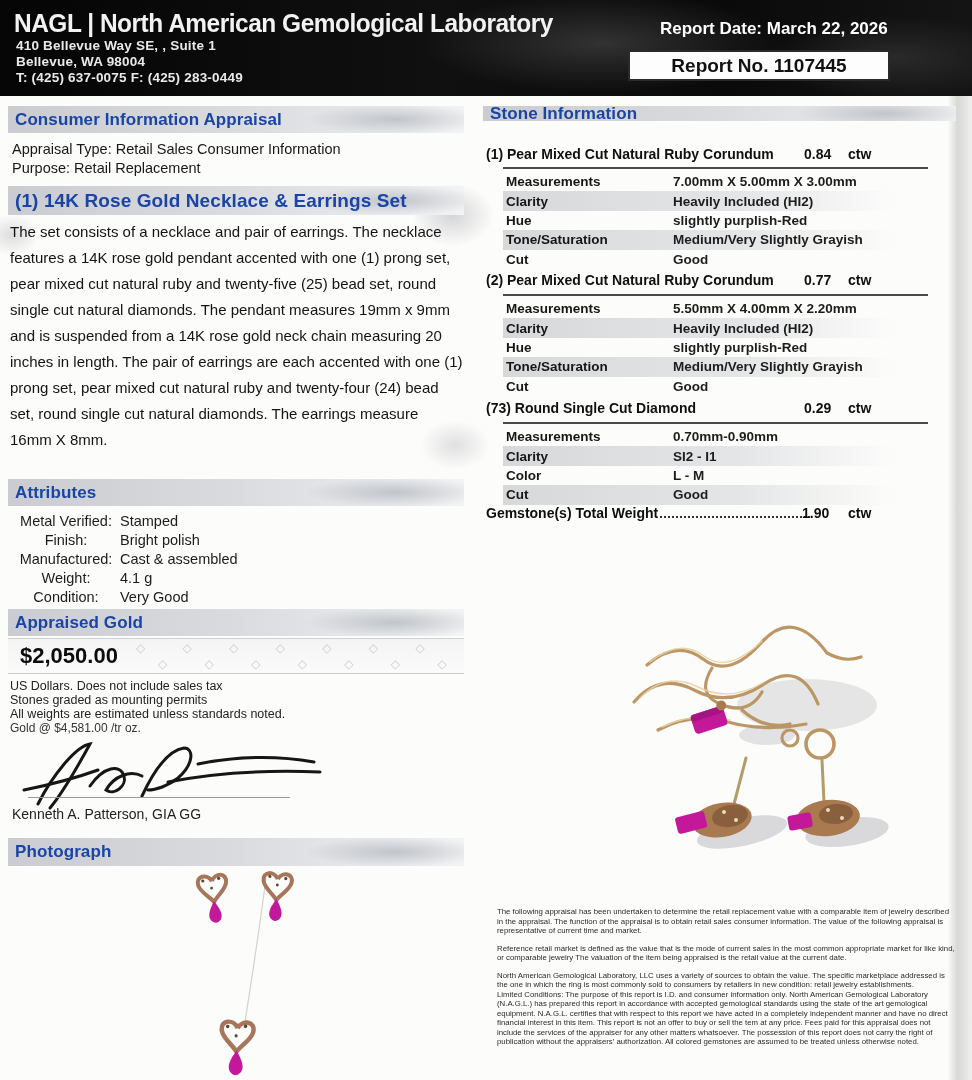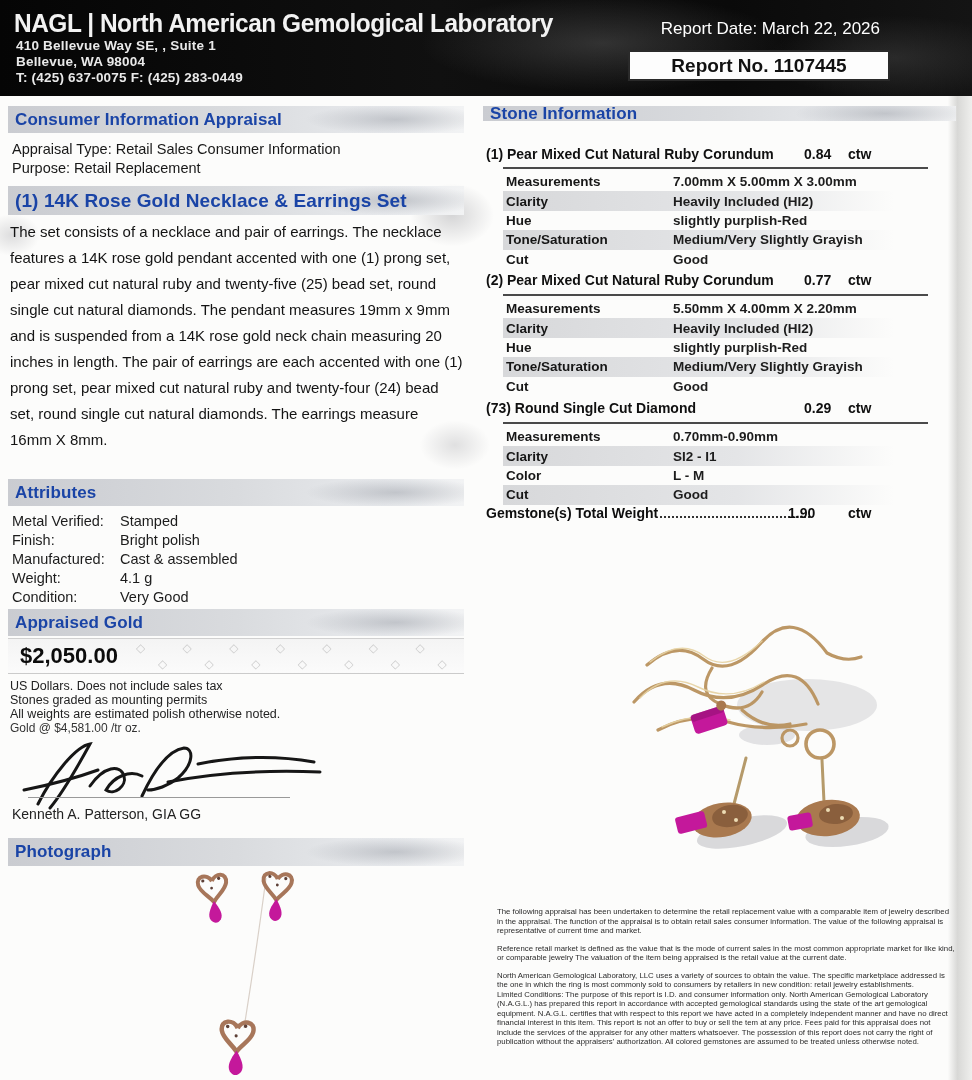--- a/index.html
+++ b/index.html
@@ -20,37 +20,37 @@
     background:
       radial-gradient(ellipse 260px 70px at 62% 45%, rgba(120,120,120,.35), transparent 70%),
       radial-gradient(ellipse 180px 60px at 92% 60%, rgba(100,100,100,.3), transparent 70%),
       linear-gradient(90deg, #050505, #101010 45%, #0a0a0a 75%, #141414);
     color:#f2f2f2;
   }
   .logo { position:absolute; left:14px; top:8px; font-size:26px; font-weight:bold; letter-spacing:-.5px;
           transform:scaleX(.94); transform-origin:left; white-space:nowrap; }
   .addr { position:absolute; left:16px; font-size:13.5px; font-weight:bold; color:#e9e9e9; letter-spacing:.2px; }
   .addr1 { top:38px; } .addr2 { top:54px; } .addr3 { top:70px; }
-  .report-date { position:absolute; left:660px; top:19px; width:220px; text-align:right;
-                 font-size:17px; font-weight:normal; color:#fff; white-space:nowrap; }
+  .report-date { position:absolute; left:660px; top:19px; width:220px; text-align:left;
+                 font-size:17px; font-weight:bold; color:#fff; white-space:nowrap; }
   .report-box { position:absolute; left:628px; top:50px; width:262px; height:31px;
                 background:#fdfdfd; border:2px solid #2a2a2a; display:flex; align-items:center;
                 justify-content:center; font-size:19px; font-weight:bold; color:#111; }
   
   .bar {
     position:absolute; height:27px; display:flex; align-items:center; padding-left:7px;
     background:
       radial-gradient(ellipse 120px 20px at 85% 50%, rgba(120,125,135,.35), transparent 75%),
       linear-gradient(90deg, #caccd1, #d9dbde 50%, #e9ebee 85%, #f2f3f4);
     color:#1a44a6; font-weight:bold; font-size:17px; letter-spacing:.1px;
   }
   
   .txt { position:absolute; font-size:14.5px; color:#181818; }
   .desc { position:absolute; left:10px; top:219px; width:454px; font-size:15px; line-height:26px; color:#141414; }
-  .attr-row { position:absolute; left:12px; width:440px; display:flex; font-size:14.5px; }
+  .attr-row { position:absolute; left:12px; width:440px; display:flex; font-size:14.5px;text-align:center; }
   .attr-row .lbl { width:108px; }
   .attr-row .val { }
   .value-strip { position:absolute; left:8px; top:638px; width:456px; height:36px;
                  background:linear-gradient(180deg,#f4f4f4,#fbfbfb); border-top:1px solid #d0d0d0; border-bottom:1px solid #cbcbcb; }
   .value-amount { position:absolute; left:12px; top:4px; font-size:22px; font-weight:bold; color:#0c0c0c; }
   .wm { position:absolute; left:128px; top:1px; right:2px; height:34px; overflow:hidden;
         color:#cdcdcd; font-size:12px; line-height:16px; letter-spacing:17px; white-space:nowrap; }
   .wm .r2 { padding-left:22px; }
   .note { position:absolute; left:10px; font-size:12.5px; line-height:14.5px; color:#232323; }
   .gold-note { position:absolute; left:10px; top:721px; font-size:12px; color:#333; }
@@ -61,21 +61,21 @@
   .ctw-num { position:absolute; left:318px; font-weight:bold; }
   .ctw-unit { position:absolute; left:362px; font-weight:bold; }
   .stone-rows { position:absolute; left:503px; width:425px; border-top:2px solid #4a4a4a; padding-top:3px; }
   .srow { display:flex; height:19.4px; align-items:center; font-size:13.5px; color:#161616; }
   .srow .lbl { width:170px; font-weight:bold; padding-left:3px; }
   .srow .val { font-weight:bold; color:#1d1d1d; }
   .srow.shaded { background:linear-gradient(90deg,#d7d8da, #e4e5e7 55%, rgba(240,240,240,0) 92%); }
   .total-row { position:absolute; left:486px; top:505px; width:470px; display:flex; align-items:flex-end;
                font-size:14px; font-weight:bold; color:#0e0e0e; }
   .total-row .leader { width:150px; flex:0 0 auto; border-bottom:2px dotted #333; margin:0 6px 3px 2px; }
-  .total-row .tnum { position:absolute; left:302px;margin-top:20px; } .total-row .tunit { position:absolute; left:362px; }
+  .total-row .tnum { position:absolute; left:316px;margin-top:20px; } .total-row .tunit { position:absolute; left:362px; }
   
   .disclaimer { position:absolute; left:497px; top:907px; width:459px; font-size:7.8px; line-height:9.5px; color:#2a2a2a; }
   .disclaimer p { margin-bottom:8px; }
   .disclaimer p.tight { margin-bottom:0; }
   
   .photo-left { position:absolute; left:8px; top:866px; width:456px; height:214px; }
   .photo-right { position:absolute; left:592px; top:610px; width:330px; height:270px; }
   svg { display:block; }
 </style>
 </head>
@@ -132,21 +132,21 @@
   </div>
   <div class="value-strip">
     <div class="wm">
       <div class="r1">◇ ◇ ◇ ◇ ◇ ◇ ◇ ◇ ◇ ◇ ◇</div>
       <div class="r2">◇ ◇ ◇ ◇ ◇ ◇ ◇ ◇ ◇ ◇ ◇</div>
     </div>
     <div class="value-amount">$2,050.00</div>
   </div>
   <div class="note" style="top:679px;">US Dollars. Does not include sales tax</div>
   <div class="note" style="top:693px;">Stones graded as mounting permits</div>
-  <div class="note" style="top:707px;">All weights are estimated polish otherwise noted.</div>
+  <div class="note" style="top:707px;">All weights are estimated unless standards noted.</div>
   <div class="gold-note">Gold @ $4,581.00 /tr oz.</div>
 
   <svg style="position:absolute; left:18px; top:738px;" width="330" height="72" viewBox="0 0 330 72">
     <g fill="none" stroke="#161616" stroke-width="3" stroke-linecap="round">
       <path d="M20 66 C 34 38, 58 8, 72 6 C 60 28, 42 58, 32 70"></path>
       <path d="M6 52 C 36 46, 58 40, 80 32"></path>
       <path d="M72 48 C 86 28, 102 26, 106 38 C 109 48, 96 58, 88 52 C 96 38, 112 32, 124 38"></path>
       <path d="M124 58 C 138 28, 152 12, 166 10 C 176 10, 176 26, 160 40 C 150 48, 138 52, 130 52"></path>
       <path d="M150 44 C 200 34, 252 32, 302 34"></path>
       <path d="M180 26 C 220 18, 262 18, 296 24"></path>

